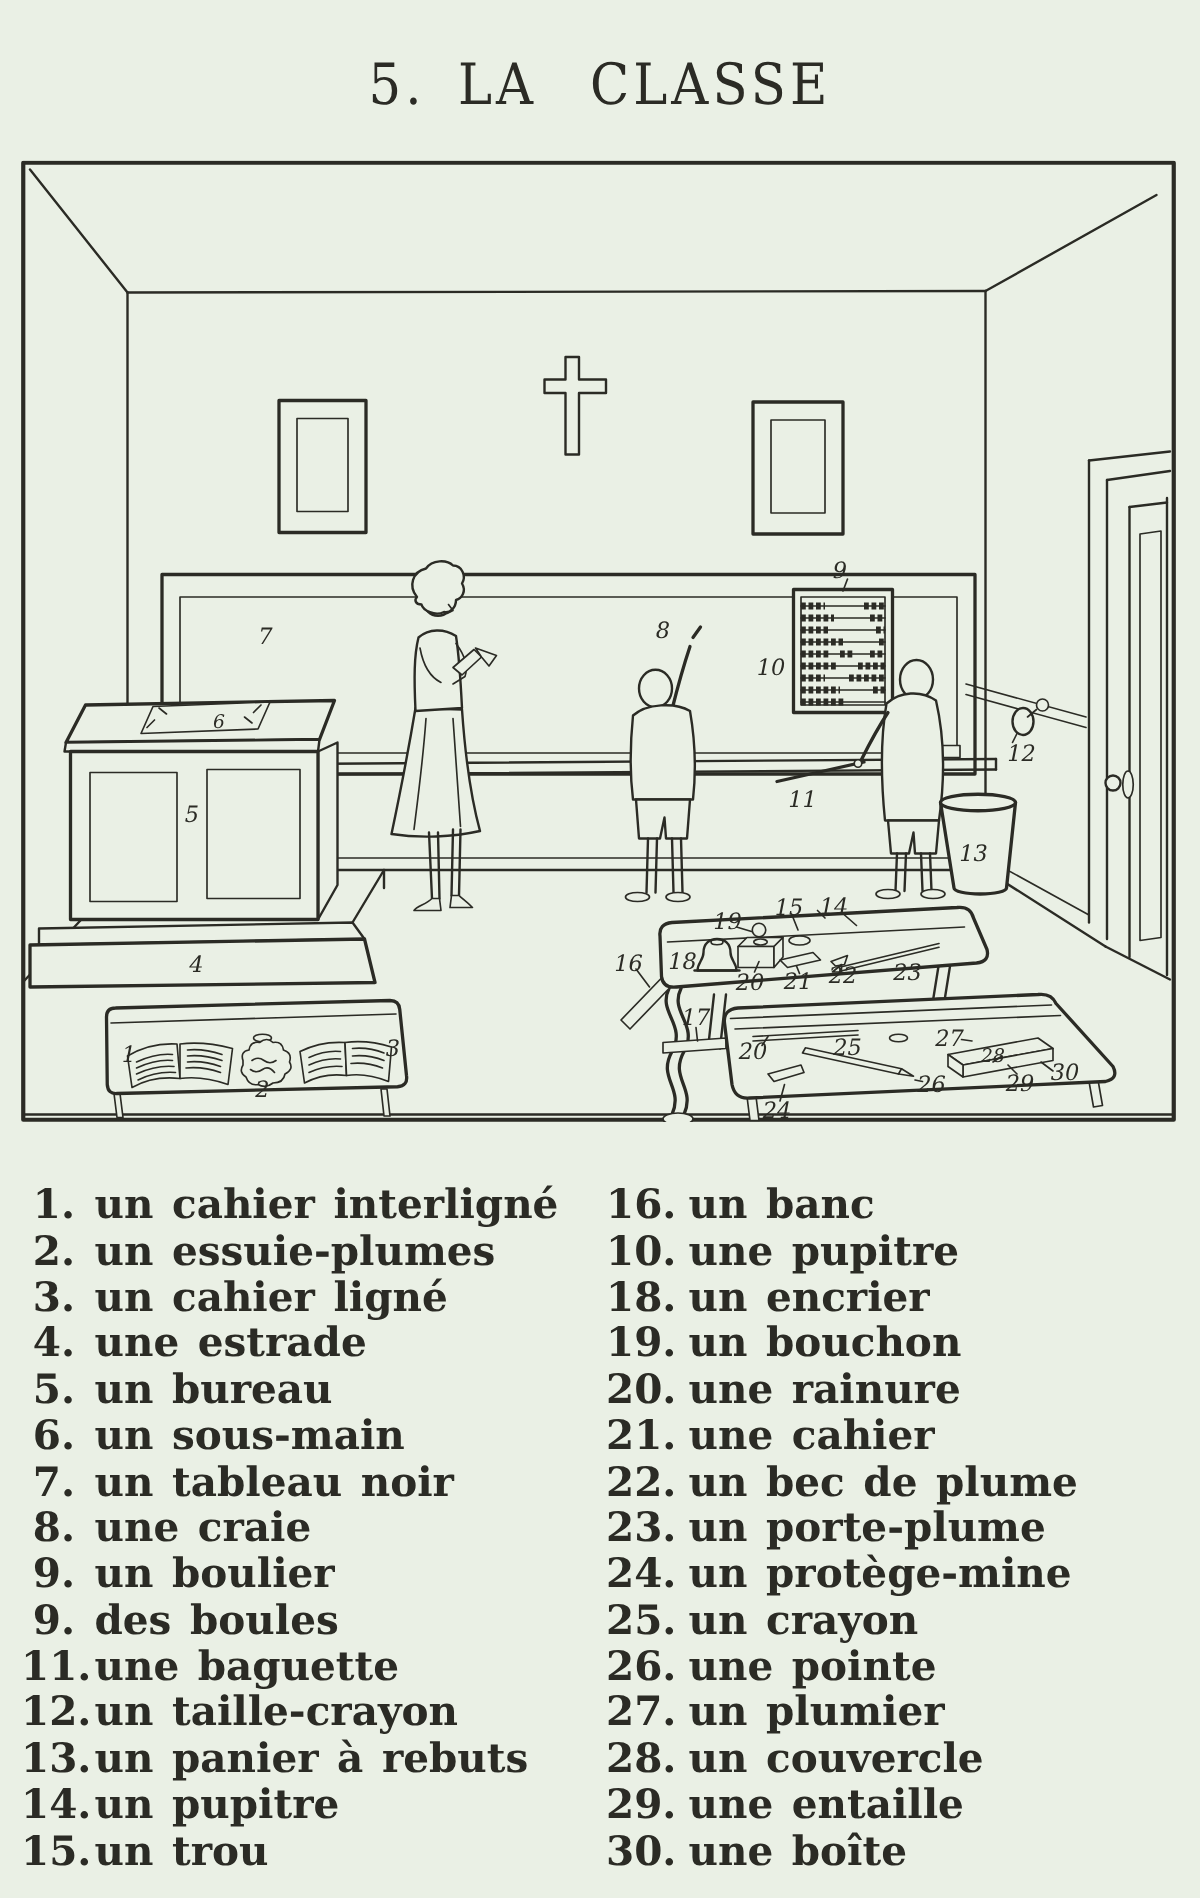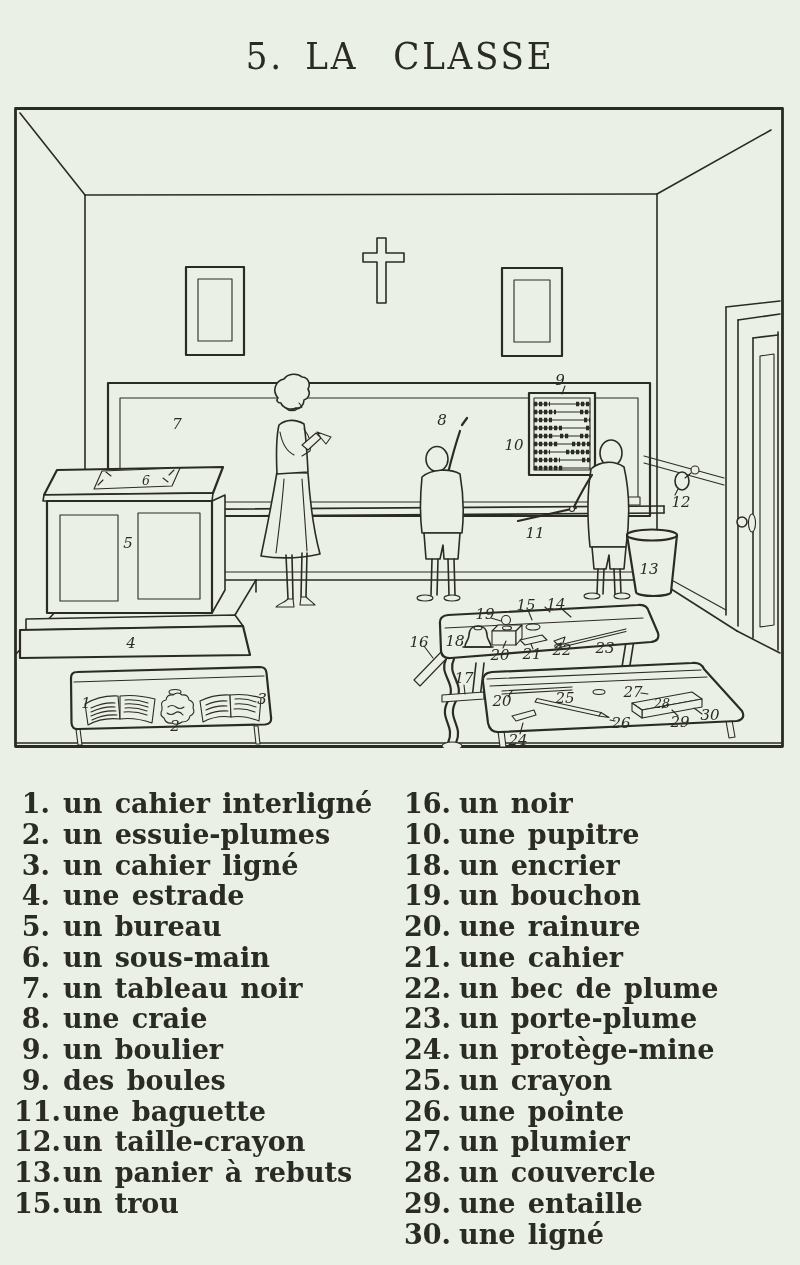--- a/index.html
+++ b/index.html
@@ -338,32 +338,33 @@
   <div class="row"><span class="num">4.</span><span class="txt">une estrade</span></div>
   <div class="row"><span class="num">5.</span><span class="txt">un bureau</span></div>
   <div class="row"><span class="num">6.</span><span class="txt">un sous-main</span></div>
   <div class="row"><span class="num">7.</span><span class="txt">un tableau noir</span></div>
   <div class="row"><span class="num">8.</span><span class="txt">une craie</span></div>
   <div class="row"><span class="num">9.</span><span class="txt">un boulier</span></div>
   <div class="row"><span class="num">9.</span><span class="txt">des boules</span></div>
   <div class="row"><span class="num">11.</span><span class="txt">une baguette</span></div>
   <div class="row"><span class="num">12.</span><span class="txt">un taille-crayon</span></div>
   <div class="row"><span class="num">13.</span><span class="txt">un panier à rebuts</span></div>
+  <div class="row"><span class="num">14.</span><span class="txt">un pupitre</span></div>
   <div class="row"><span class="num">15.</span><span class="txt">un trou</span></div>
 </div>
 
 <div class="vocab col-right" id="col-right">
-  <div class="row"><span class="num">16.</span><span class="txt">un noir</span></div>
+  <div class="row"><span class="num">16.</span><span class="txt">un banc</span></div>
   <div class="row"><span class="num">10.</span><span class="txt">une pupitre</span></div>
   <div class="row"><span class="num">18.</span><span class="txt">un encrier</span></div>
   <div class="row"><span class="num">19.</span><span class="txt">un bouchon</span></div>
   <div class="row"><span class="num">20.</span><span class="txt">une rainure</span></div>
   <div class="row"><span class="num">21.</span><span class="txt">une cahier</span></div>
   <div class="row"><span class="num">22.</span><span class="txt">un bec de plume</span></div>
   <div class="row"><span class="num">23.</span><span class="txt">un porte-plume</span></div>
   <div class="row"><span class="num">24.</span><span class="txt">un protège-mine</span></div>
   <div class="row"><span class="num">25.</span><span class="txt">un crayon</span></div>
   <div class="row"><span class="num">26.</span><span class="txt">une pointe</span></div>
   <div class="row"><span class="num">27.</span><span class="txt">un plumier</span></div>
   <div class="row"><span class="num">28.</span><span class="txt">un couvercle</span></div>
   <div class="row"><span class="num">29.</span><span class="txt">une entaille</span></div>
-  <div class="row"><span class="num">30.</span><span class="txt">une ligné</span></div>
+  <div class="row"><span class="num">30.</span><span class="txt">une boîte</span></div>
 </div>
 
 </body></html>

